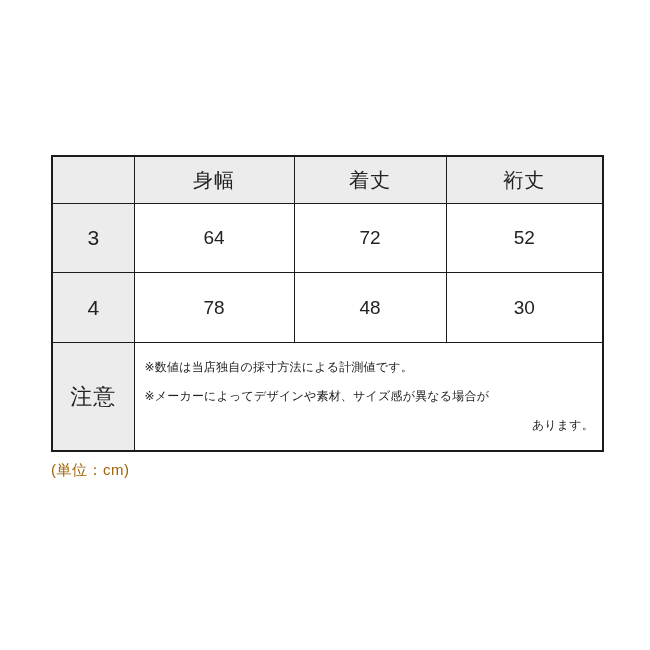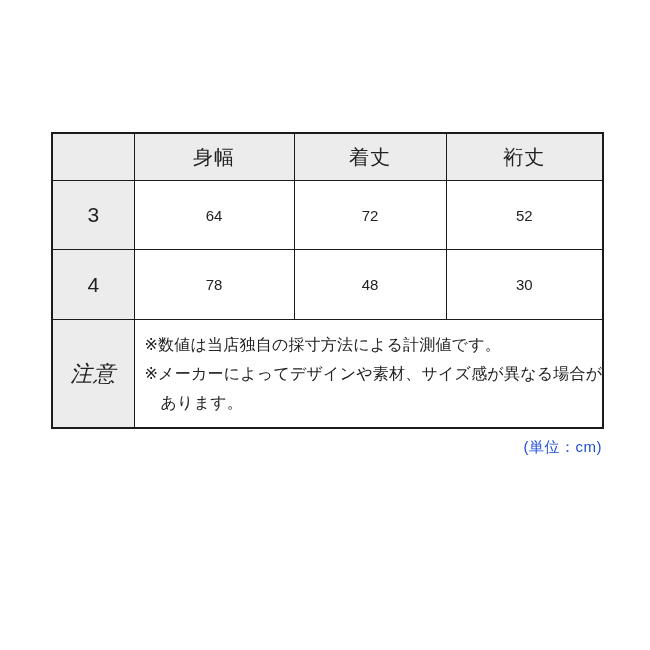--- a/index.html
+++ b/index.html
@@ -14,21 +14,21 @@
   .page {
     position: relative;
     width: 650px;
     height: 650px;
     overflow: hidden;
     background: #ffffff;
   }
   .chart-wrap {
     position: absolute;
     left: 51px;
-    top: 132px;
+    top: 155px;
     width: 491px;
   }
   table.size-table {
     border-collapse: collapse;
     table-layout: fixed;
     width: 551px;
     border: 2px solid #1b1b1b;
   }
   table.size-table td, table.size-table th {
     border: 1px solid #1b1b1b;
@@ -39,46 +39,45 @@
     overflow: hidden;
   }
   col.c-label  { width: 82px; }
   col.c-width  { width: 160px; }
   col.c-length { width: 152px; }
   col.c-sleeve { width: 157px; }
 
   .gray { background: #ececec; }
 
   tr.header-row td { height: 46px; font-size: 20px; letter-spacing: 1px; }
-  tr.data-row td   { height: 68px; font-size: 15px; }
+  tr.data-row td   { height: 68px; font-size: 19px; }
   tr.data-row td.row-label { font-size: 21px; }
   tr.data-row-2 td { height: 69px; }
 
   tr.note-row td.row-label {
     height: 103px;
     font-size: 22px;
     letter-spacing: 1px;
-    font-style: italic;
   }
   td.note-cell {
     text-align: left !important;
     padding: 10px 8px 10px 10px !important;
-    font-size: 16px;
+    font-size: 12px;
     line-height: 29px;
     letter-spacing: 0.2px;
   }
   .note-line { white-space: nowrap; }
-  .note-line.indent { padding-left: 1em; }
+  .note-line.indent { padding-left: 1em; text-align: right; }
 
   .unit-label {
     width: 551px;
     margin-top: 9px;
-    text-align: right;
+    text-align: left;
     font-size: 15px;
-    color: #1d4ed8;
+    color: #a16207;
     letter-spacing: 0.5px;
   }
 </style>
 </head>
 <body>
 
 <div class="page">
   <div class="chart-wrap">
 
     <table class="size-table">

